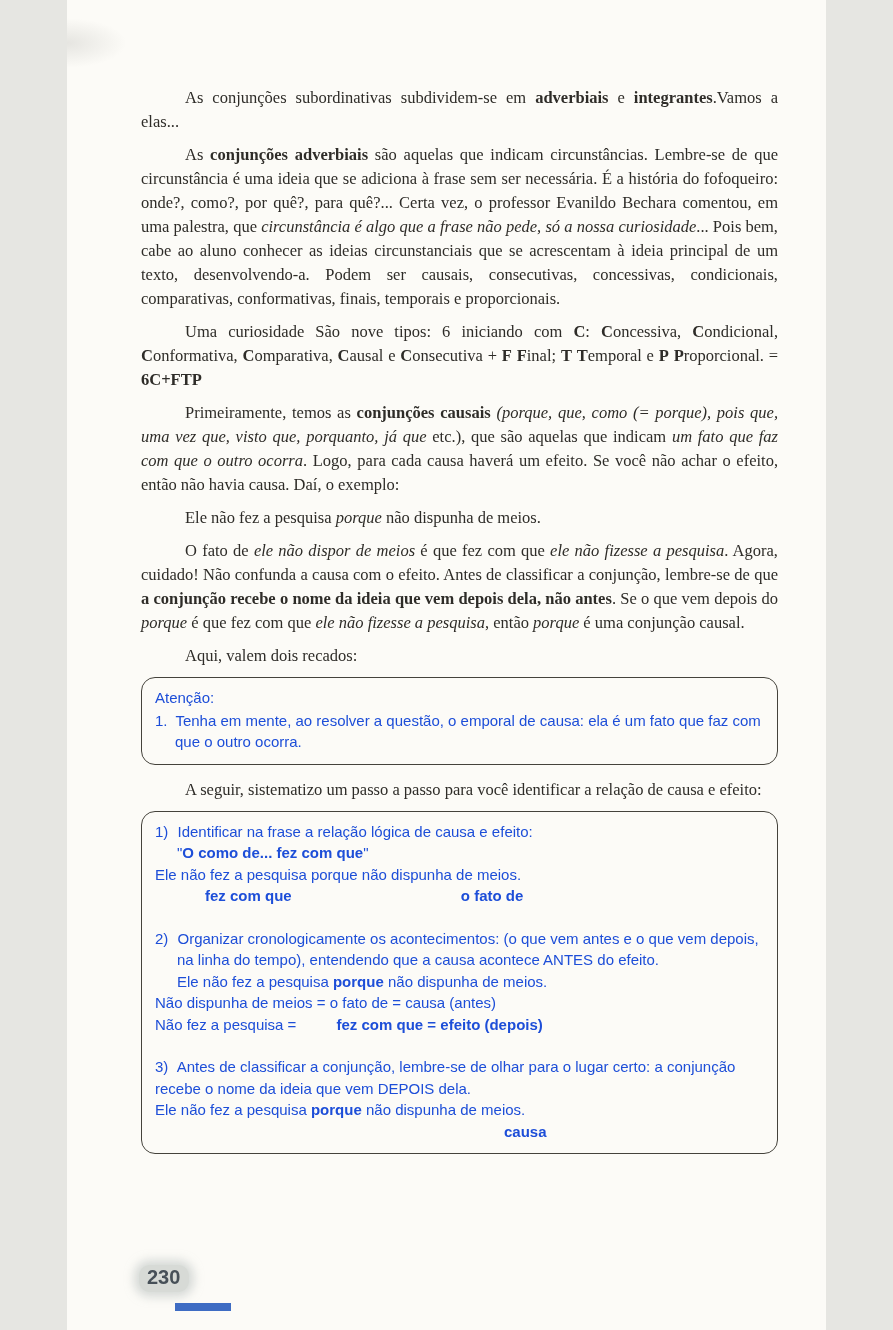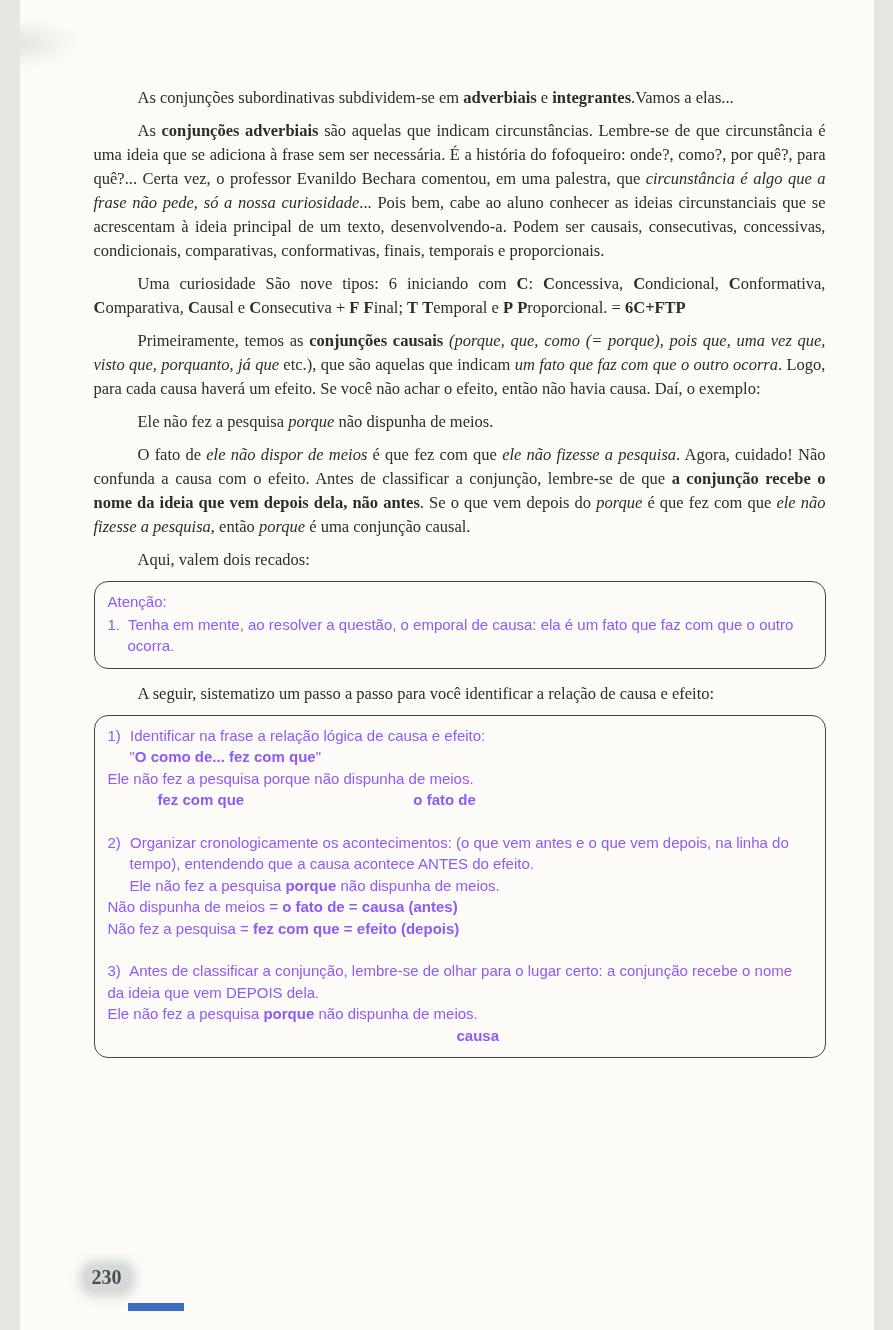--- a/index.html
+++ b/index.html
@@ -1,20 +1,20 @@
 <!DOCTYPE html>
 <html><head>
 <meta charset="utf-8">
 <style>
   * { box-sizing: border-box; }
   html, body { margin: 0; padding: 0; background: #e6e6e2; }
 
   .page {
     position: relative;
-    width: 854px;
+    width: 759px;
     height: 1330px;
     margin: 0 auto;
     background: #fcfbf7;
     font-family: "Liberation Serif", "DejaVu Serif", serif;
     color: #2e2c28;
     padding: 86px 48px 0 74px;
     overflow: hidden;
   }
 
   .scan-smudge {
@@ -32,21 +32,21 @@
   }
 
   .box {
     border: 1.5px solid #45433c;
     border-radius: 14px;
     padding: 9px 13px 11px 13px;
     margin: 5px 0 13px 0;
     font-family: "Liberation Sans", "DejaVu Sans", sans-serif;
     font-size: 15px;
     line-height: 21.5px;
-    color: #8b5cf6;
+    color: #1d4ed8;
     text-align: left;
     text-indent: 0;
   }
 
   .box-title { margin-bottom: 1px; }
 
   .attn-item { padding-left: 20px; text-indent: -20px; }
   .attn-num { margin-right: 4px; }
 
   .step + .step { margin-top: 21px; }
@@ -56,22 +56,22 @@
   .indent-sm { padding-left: 22px; }
 
   .labels-row { font-weight: bold; }
   .lbl-left { margin-left: 50px; }
   .lbl-right { margin-left: 165px; }
 
   .causa { font-weight: bold; margin-left: 349px; }
 
   .page-number {
     position: absolute;
-    left: 64px; bottom: 38px;
-    font-family: Liberation Serif, serif;
+    left: 72px; bottom: 38px;
+    font-family: Liberation Sans, sans-serif;
     font-size: 20px;
     font-weight: bold;
     color: #475058;
     background: #d7dad6;
     padding: 1px 9px 3px 8px;
     border-radius: 11px;
     box-shadow: 0 0 10px 5px rgba(184,192,189,0.55);
   }
 
   .bottom-mark {
@@ -119,22 +119,22 @@
         <span class="lbl-right">o fato de</span>
       </div>
     </div>
 
     <div class="step">
       <div class="step-line hang">
         <span class="step-num">2)</span>
         <span class="step-text"><span>Organizar cronologicamente os acontecimentos: (o que vem antes e o que vem depois, na linha do tempo), entendendo que a causa acontece ANTES do efeito.</span></span>
       </div>
       <div class="step-line indent-sm"><span>Ele não fez a pesquisa </span><span style="font-weight: bold;">porque</span><span> não dispunha de meios.</span></div>
-      <div class="step-line"><span>Não dispunha de meios = </span><span style="font-weight: bold; text-align: center;">o fato de = causa (antes)</span></div>
-      <div class="step-line"><span>Não fez a pesquisa = </span><span style="font-weight: bold;">fez com que = efeito (depois)</span></div>
+      <div class="step-line"><span>Não dispunha de meios = </span><span style="font-weight: normal; text-align: center;">o fato de = causa (antes)</span></div>
+      <div class="step-line"><span>Não fez a pesquisa = </span><span style="font-weight: bold; margin-left: 36px;">fez com que = efeito (depois)</span></div>
     </div>
 
     <div class="step">
       <div class="step-line">
         <span class="step-num">3)</span>
         <span class="step-text"><span>Antes de classificar a conjunção, lembre-se de olhar para o lugar certo: a conjunção recebe o nome da ideia que vem DEPOIS dela.</span></span>
       </div>
       <div class="step-line"><span>Ele não fez a pesquisa </span><span style="font-weight: bold;">porque</span><span> não dispunha de meios.</span></div>
       <div class="step-line causa-line">
         <span class="causa">causa</span>

